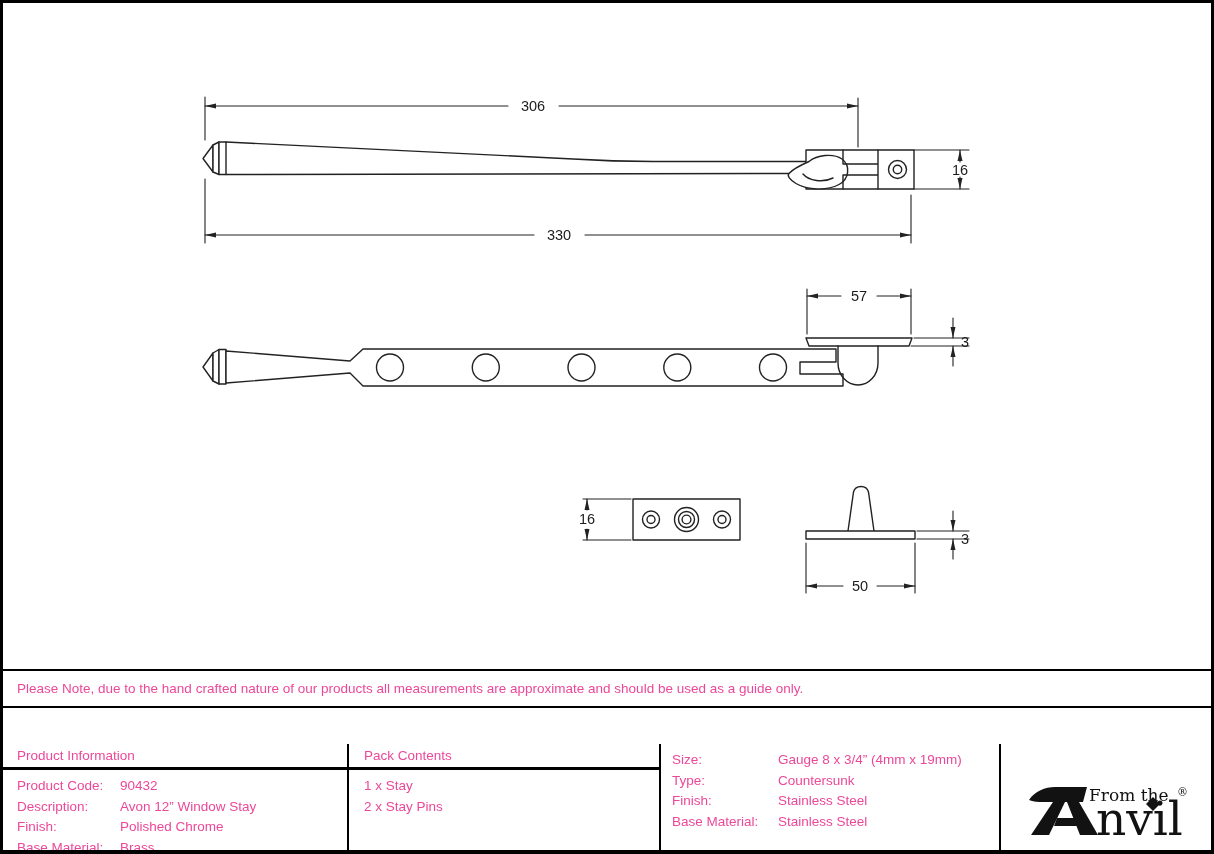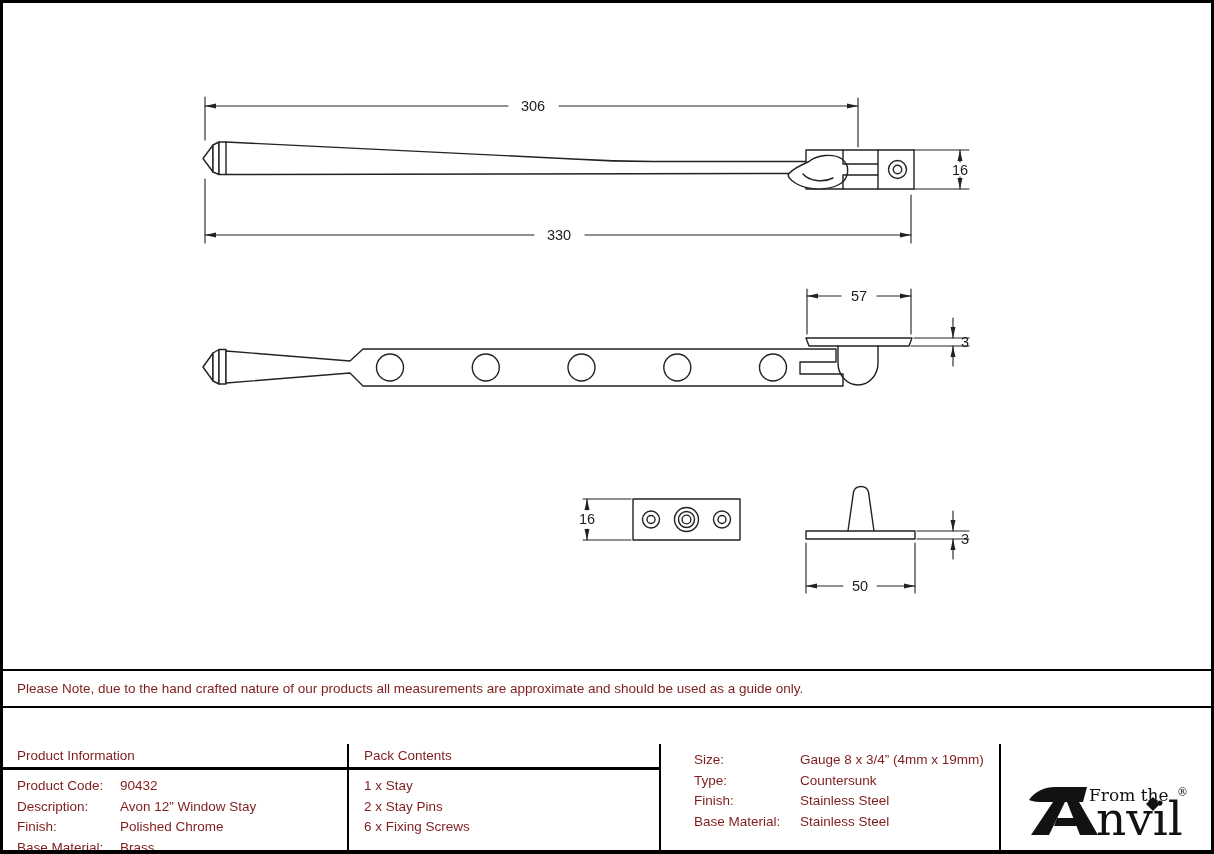--- a/index.html
+++ b/index.html
@@ -1,19 +1,19 @@
 <!DOCTYPE html>
 <html><head>
 <meta charset="utf-8">
 <style>
   html,body{margin:0;padding:0;background:#888;}
   .page{
     position:relative;width:1214px;height:854px;background:#fff;
     border:3px solid #000;border-bottom-width:4px;box-sizing:border-box;
-    font-family:"Liberation Sans",sans-serif;color:#7f1d1d;overflow:hidden;
+    font-family:"Liberation Sans",sans-serif;color:#ec4899;overflow:hidden;
   }
   .drawing-svg{display:block;width:1208px;height:666px;}
   .dim-text{font-family:"Liberation Sans",sans-serif;font-size:14.5px;fill:#1c1c1c;}
   .note-row{
     border-top:2px solid #000;height:35px;line-height:35px;
     padding-left:14px;font-size:13.5px;white-space:nowrap;
   }
   .info-table{border-top:2px solid #000;display:flex;height:142px;}
   .col{box-sizing:border-box;margin-top:36px;}
   .col-border{border-right:2px solid #000;}
@@ -24,21 +24,21 @@
   .cell-header{
     height:23px;line-height:23px;border-bottom:3px solid #000;
     font-size:13.5px;white-space:nowrap;
   }
   .col1 .cell-header{padding-left:14px;}
   .col2 .cell-header{padding-left:15px;}
   .col3 .cell-header{padding-left:17px;}
   .cell-body{padding-top:6px;font-size:13.5px;}
   .kv-row{display:flex;line-height:20.5px;white-space:nowrap;}
   .col1 .kv-row{padding-left:14px;}
-  .col3 .kv-row{padding-left:33px;}
+  .col3 .kv-row{padding-left:11px;}
   .col1 .kv-label{width:103px;flex:none;}
   .col3 .kv-label{width:106px;flex:none;}
   .pc-item{line-height:20.5px;padding-left:15px;white-space:nowrap;}
   .logo-svg{position:absolute;left:0;top:0;width:212px;height:142px;}
   .logo-serif{font-family:"DejaVu Serif","Liberation Serif",serif;fill:#121212;}
 </style>
 </head>
 <body>
 
 <div class="page">
@@ -185,21 +185,20 @@
           <span class="kv-value">Brass</span>
         </div>
       </div>
     </div>
 
     <div class="col col2 col-border">
       <div class="cell-header">Pack Contents</div>
       <div class="cell-body">
         <div class="pc-item">1 x Stay</div>
         <div class="pc-item">2 x Stay Pins</div>
-        <div class="pc-item">6 x Fixing Screws</div>
       </div>
     </div>
 
     <div class="col col3 col-border">
       <div class="cell-body">
         <div class="kv-row">
           <span class="kv-label">Size:</span>
           <span class="kv-value">Gauge 8 x 3/4” (4mm x 19mm)</span>
         </div>
         <div class="kv-row">

